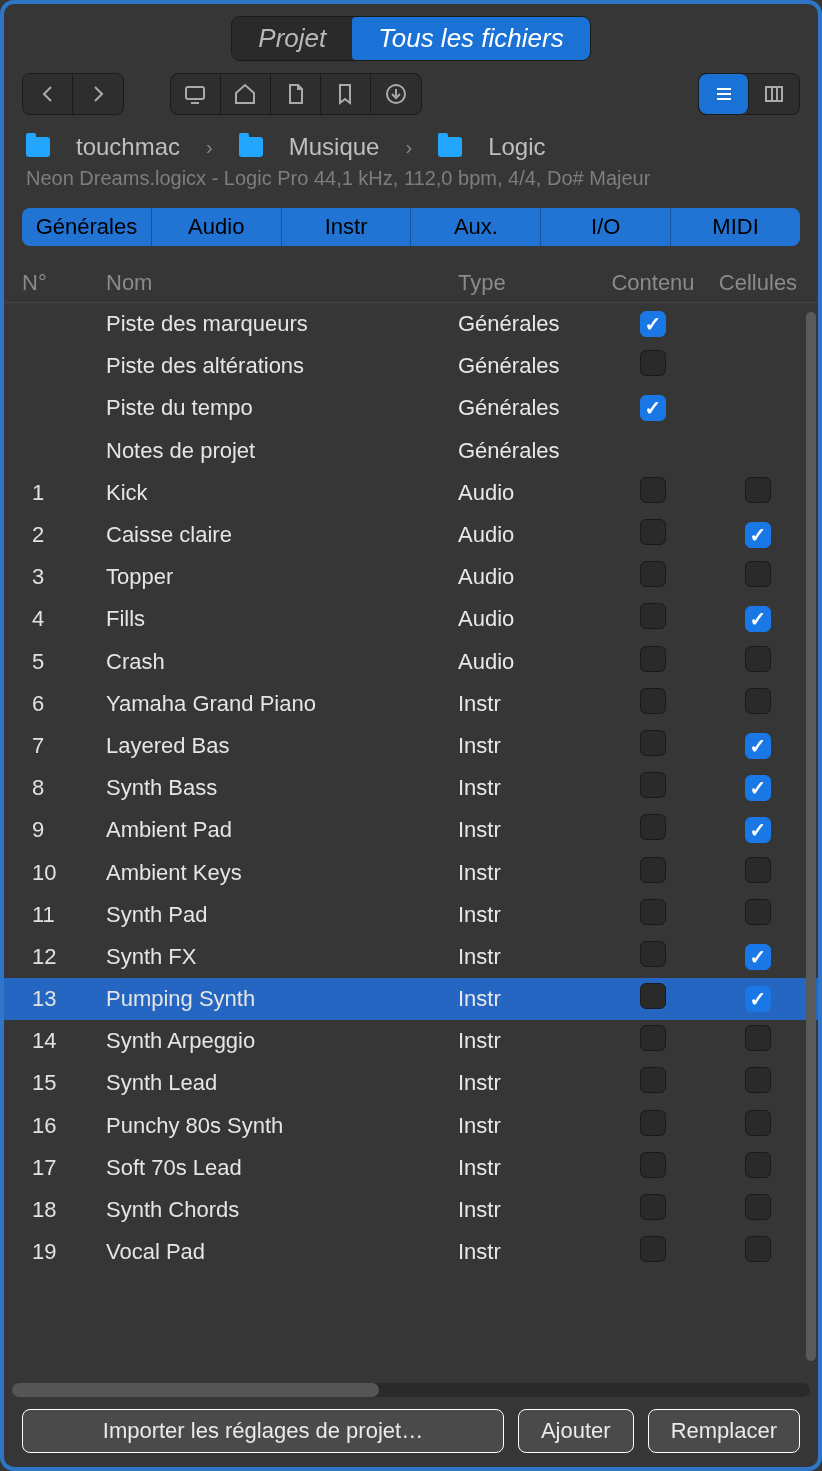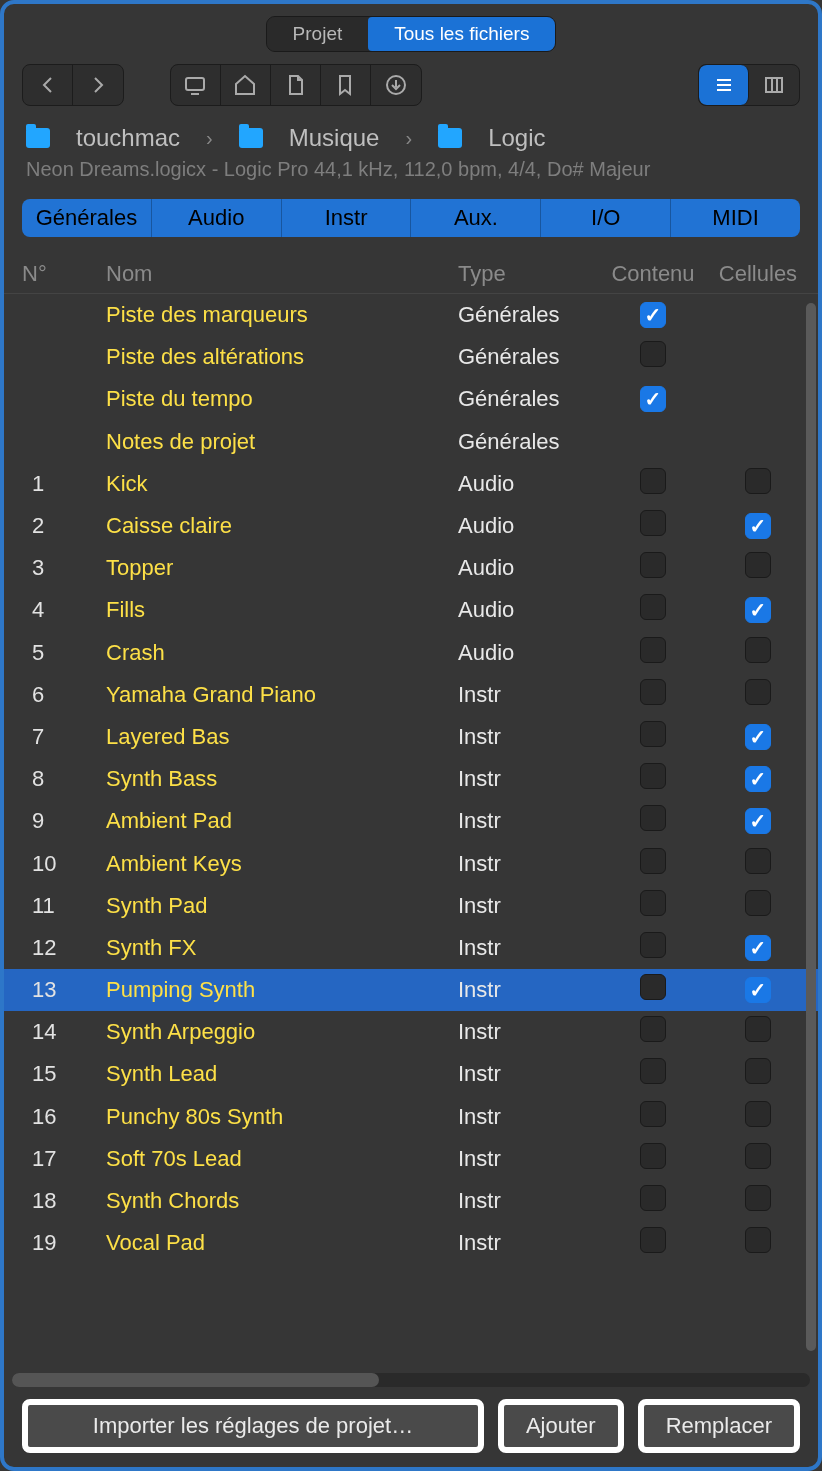--- a/index.html
+++ b/index.html
@@ -24,24 +24,25 @@
   }
   .seg {
     display: flex;
     background: #2a2a2a;
     border: 1px solid #1a1a1a;
     border-radius: 9px;
     overflow: hidden;
   }
   .seg-btn {
     padding: 6px 26px;
-    font-size: 19px;
+    font-size: 26px;
     color: #b8b8b8;
     cursor: pointer;
     background: #2a2a2a;
+    font-style: italic;
   }
   .seg-btn.selected {
     background: #1b72d6;
     color: #fff;
     border-radius: 4px;
   }
   
   .toolbar {
     display: flex;
     align-items: center;
@@ -153,21 +154,21 @@
     height: 42.2px;
     color: #d8d8d8;
     font-size: 22px;
     cursor: default;
   }
   .row.selected {
     background: #2566c2;
     color: #fff;
   }
   .row .col-num { color: #e2e2e2; font-weight: 400; padding-left: 28px;}
-  .row .col-name { color: #fde047; }
+  .row .col-name { color: #e5e5e5; }
   .row .col-type { color: #e8e8e8; }
   .cbox {
     width: 26px; height: 26px;
     border-radius: 6px;
     background: #2a2a2a;
     border: 1px solid #1a1a1a;
     display: inline-flex;
     align-items: center;
     justify-content: center;
     cursor: pointer;
@@ -202,21 +203,21 @@
   }
   
   .footer {
     display: flex;
     gap: 14px;
     padding: 10px 18px 14px;
     align-items: center;
   }
   .footer .btn {
     background: #4a4a4a;
-    border: 6px solid #ffffff;
+    border: 1px solid #ffffff;
     border-radius: 8px;
     padding: 8px 22px;
     font-size: 22px;
     color: #eaeaea;
     cursor: pointer;
     white-space: nowrap;
   }
   .footer .btn.wide { flex: 1; text-align: center; }
   
   .vstrip {

